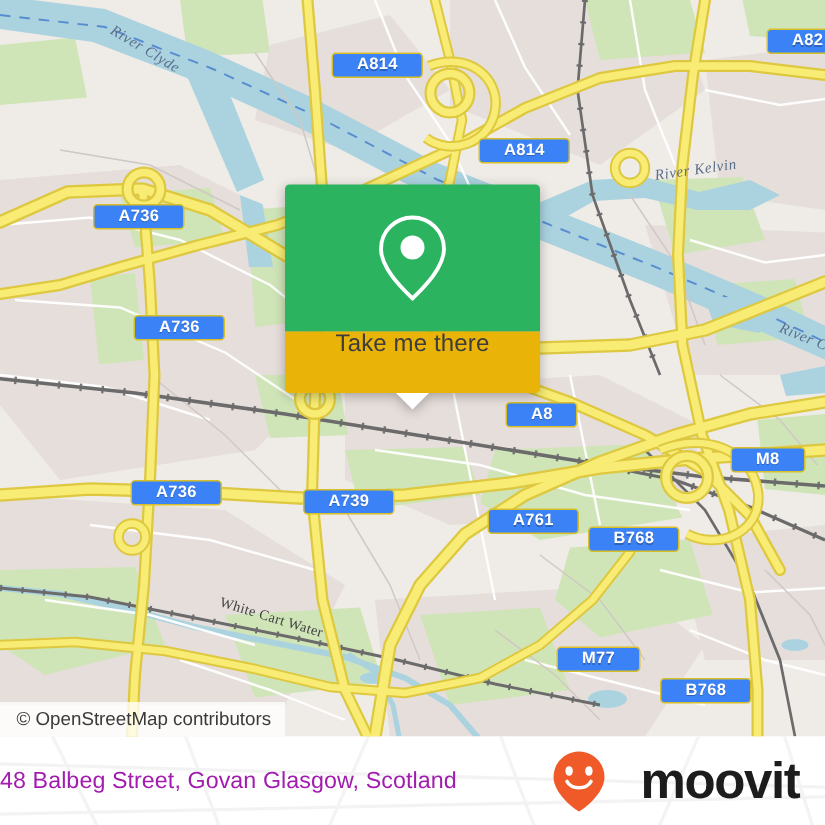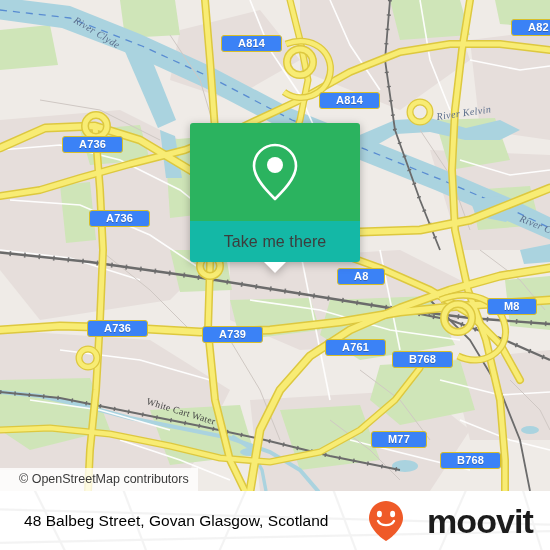--- a/index.html
+++ b/index.html
@@ -79,25 +79,25 @@
   }
   #callout-top {
     background: #2bb35f;
     height: 98px;
     border-radius: 3px 3px 0 0;
     display: flex;
     align-items: center;
     justify-content: center;
   }
   #callout-bottom {
-    background: #14b8a6;
+    background: #eab308;
     height: 41px;
     border-radius: 0 0 3px 3px;
     display: flex;
-    align-items: center;
+    align-items: flex-start;
     justify-content: center;
     position: relative;
   }
   #callout-label {
     color: #3d3d3d;
     font-size: 16px;
     letter-spacing: .1px;
   }
   #callout-tail {
     position: absolute;
@@ -112,21 +112,21 @@
 
   
   #attribution {
     position: absolute;
     left: 0;
     bottom: 0;
     background: rgba(255,255,255,.78);
     color: #3a3a3a;
     font-size: 12.5px;
     line-height: 21px;
-    padding: 1px 9px 1px 19px;
+    padding: 1px 9px 1px 11px;
     white-space: nowrap;
   }
 
   
   #footer {
     position: absolute;
     left: 0;
     top: 491px;
     width: 550px;
     height: 59px;
@@ -136,22 +136,21 @@
     overflow: hidden;
   }
   #footer-bg {
     position: absolute;
     left: 0; top: 0;
     width: 550px; height: 59px;
     opacity: .16;
   }
   #address {
     position: relative;
-    margin-left: 24px;
-    color: #000000;
+    color: #a21caf;
     font-size: 15.5px;
     letter-spacing: .05px;
     white-space: nowrap;
   }
   #brand {
     position: absolute;
     right: 17px;
     top: 50%;
     transform: translateY(-50%);
     display: flex;

